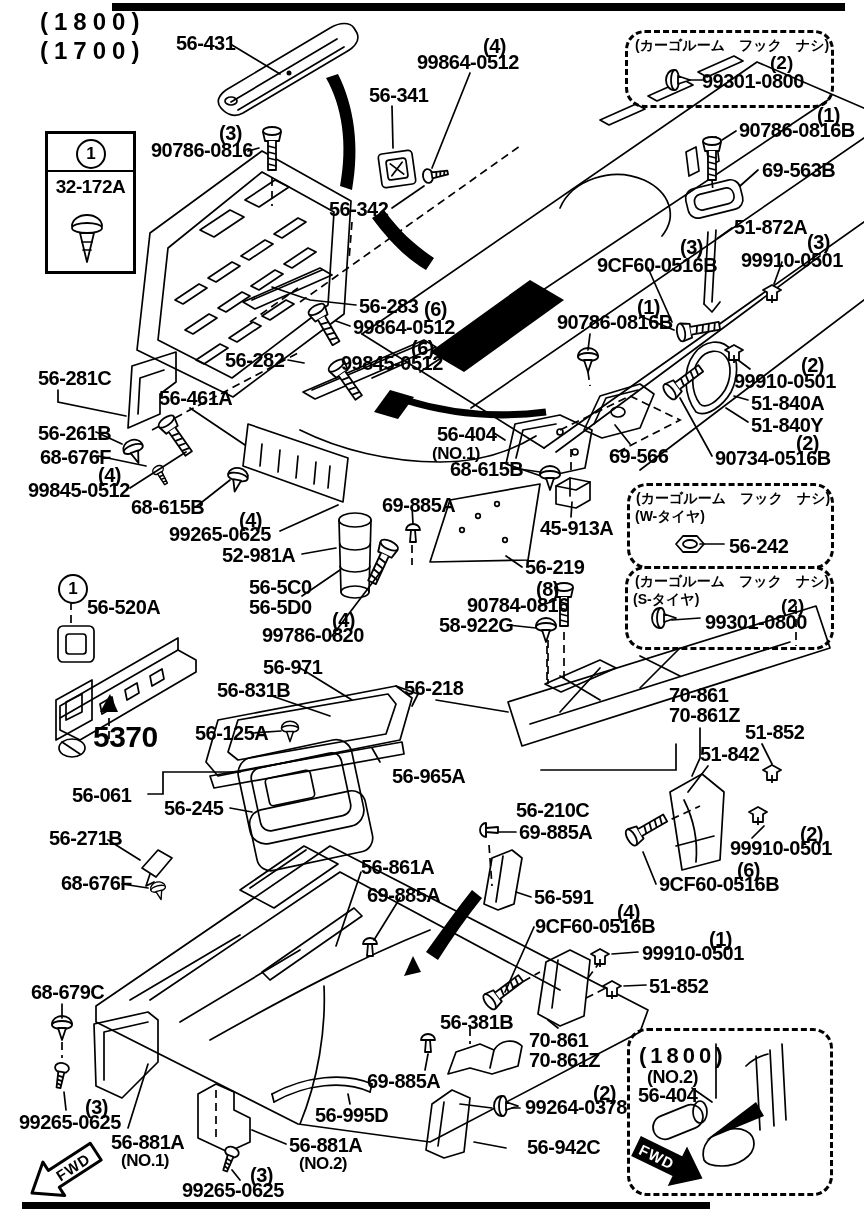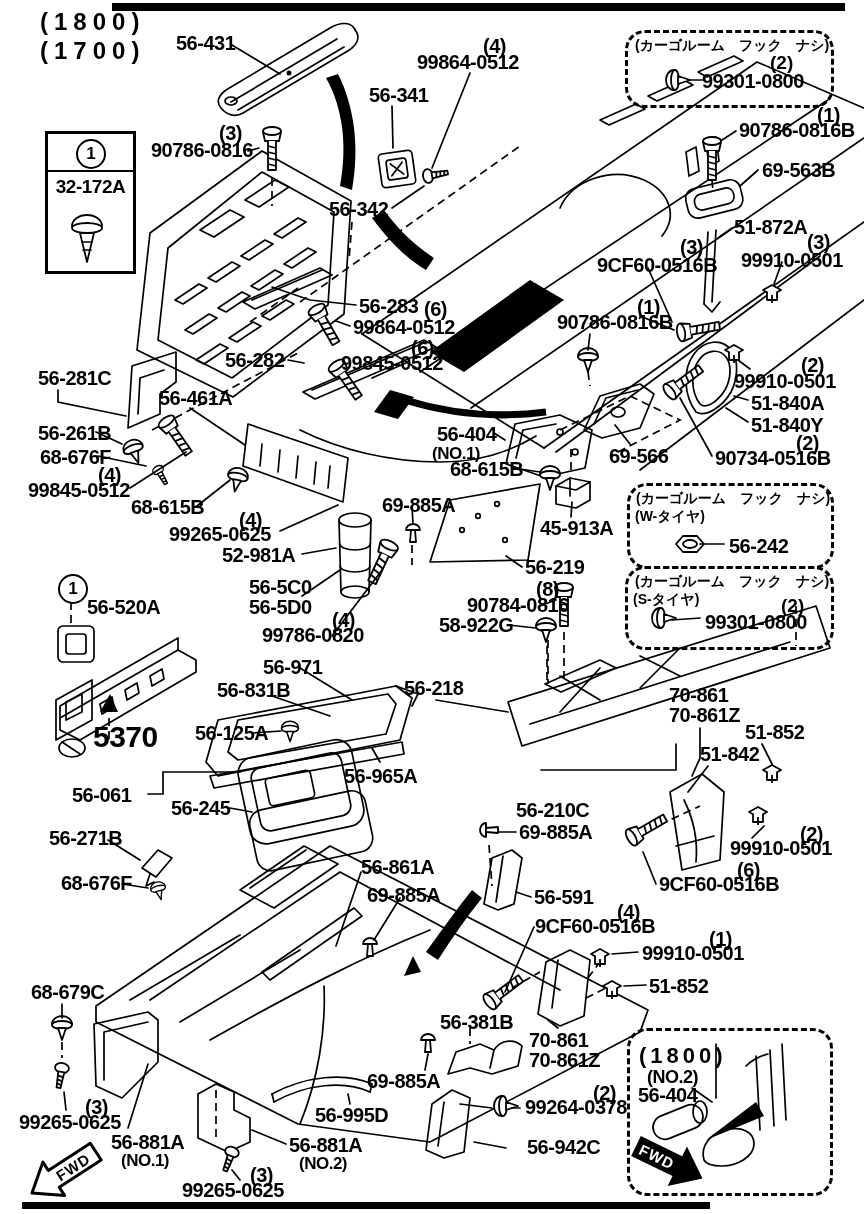--- a/index.html
+++ b/index.html
@@ -481,24 +481,24 @@
       <div class="lbl" style="left: 249px; top: 597px;">56-5D0</div>
       <div class="lbl" style="left: 332px; top: 610px;">(4)</div>
       <div class="lbl" style="left: 262px; top: 625px;">99786-0820</div>
       <div class="lbl" style="left: 536px; top: 579px;">(8)</div>
       <div class="lbl" style="left: 467px; top: 595px;">90784-0816</div>
       <div class="lbl" style="left: 439px; top: 615px;">58-922G</div>
       <div class="lbl" style="left: 263px; top: 657px;">56-971</div>
       <div class="lbl" style="left: 217px; top: 656px; margin-top: 24px;">56-831B</div>
       <div class="lbl" style="left: 195px; top: 723px;">56-125A</div>
       <div class="lbl" style="left: 404px; top: 678px;">56-218</div>
-      <div class="lbl" style="left: 344px; top: 766px;">56-965A</div>
+      <div class="lbl" style="left: 344px; top: 766px; padding-left: 48px;">56-965A</div>
       <div class="lbl" style="left: 471px; top: 800px; margin-left: 45px;">56-210C</div>
       <div class="lbl" style="left: 72px; top: 785px;">56-061</div>
-      <div class="lbl" style="left: 164px; top: 798px; margin-left: 7px;">56-245</div>
+      <div class="lbl" style="left: 164px; top: 798px;">56-245</div>
       <div class="lbl" style="left: 49px; top: 828px;">56-271B</div>
       <div class="lbl" style="left: 61px; top: 873px;">68-676F</div>
       <div class="lbl" style="left: 669px; top: 685px;">70-861</div>
       <div class="lbl" style="left: 669px; top: 705px;">70-861Z</div>
       <div class="lbl" style="left: 745px; top: 722px;">51-852</div>
       <div class="lbl" style="left: 700px; top: 744px;">51-842</div>
       <div class="lbl" style="left: 800px; top: 824px;">(2)</div>
       <div class="lbl" style="left: 730px; top: 838px;">99910-0501</div>
       <div class="lbl" style="left: 737px; top: 860px;">(6)</div>
       <div class="lbl" style="left: 659px; top: 874px;">9CF60-0516B</div>

